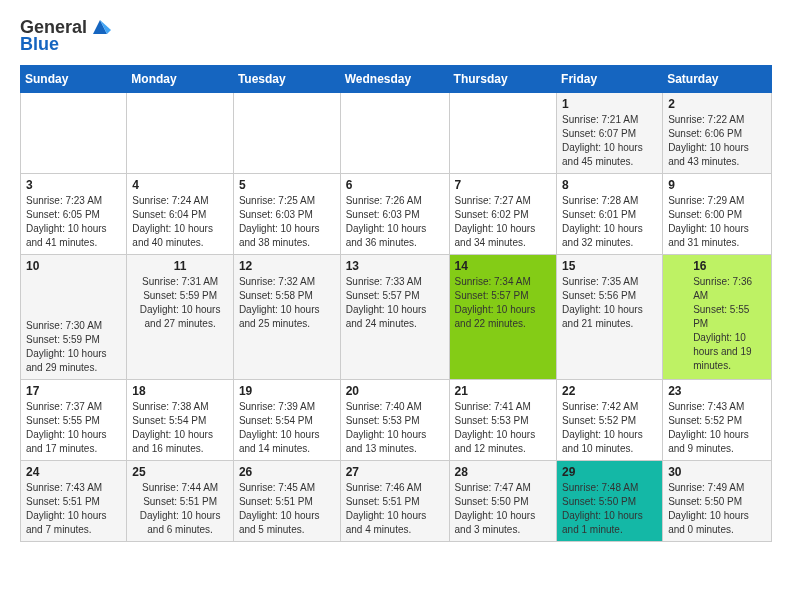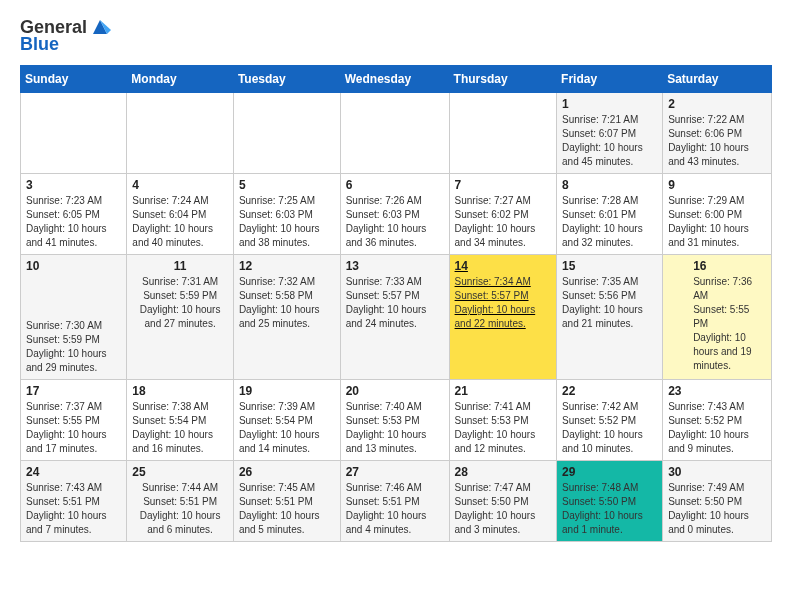--- a/index.html
+++ b/index.html
@@ -200,33 +200,33 @@
             <div class="day-info" style="white-space: pre-line;">Sunrise: 7:32 AM
 Sunset: 5:58 PM
 Daylight: 10 hours and 25 minutes.</div>
           </td>
           <td style="background: rgb(245, 245, 245);">
             <div class="day-number">13</div>
             <div class="day-info" style="white-space: pre-line;">Sunrise: 7:33 AM
 Sunset: 5:57 PM
 Daylight: 10 hours and 24 minutes.</div>
           </td>
-          <td style="background: #fde047; text-decoration: underline;">
+          <td style="background: #84cc16;">
             <div class="day-number">14</div>
             <div class="day-info" style="white-space: pre-line;">Sunrise: 7:34 AM
 Sunset: 5:57 PM
 Daylight: 10 hours and 22 minutes.</div>
           </td>
           <td style="background: rgb(245, 245, 245);">
             <div class="day-number">15</div>
             <div class="day-info" style="white-space: pre-line;">Sunrise: 7:35 AM
 Sunset: 5:56 PM
 Daylight: 10 hours and 21 minutes.</div>
           </td>
-          <td style="background: #fef9c3; padding-left: 30px;">
+          <td style="background: #bef264; padding-left: 30px;">
             <div class="day-number">16</div>
             <div class="day-info" style="white-space: pre-line;">Sunrise: 7:36 AM
 Sunset: 5:55 PM
 Daylight: 10 hours and 19 minutes.</div>
           </td>
         </tr>
         <tr>
           <td style="background: rgb(255, 255, 255);">
             <div class="day-number">17</div>
             <div class="day-info" style="white-space: pre-line;">Sunrise: 7:37 AM

